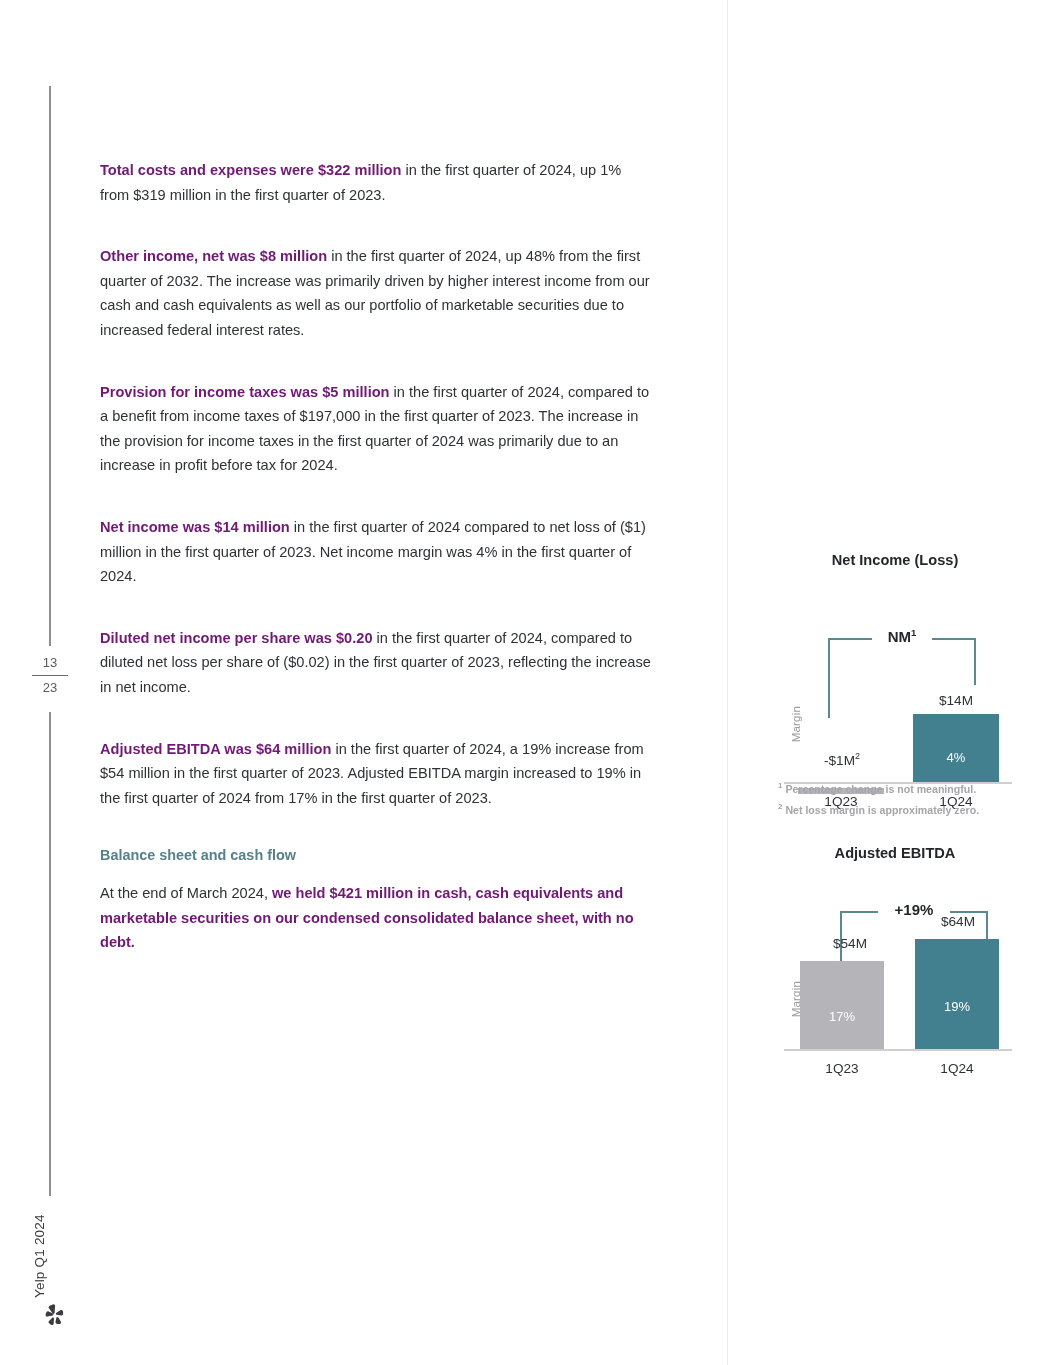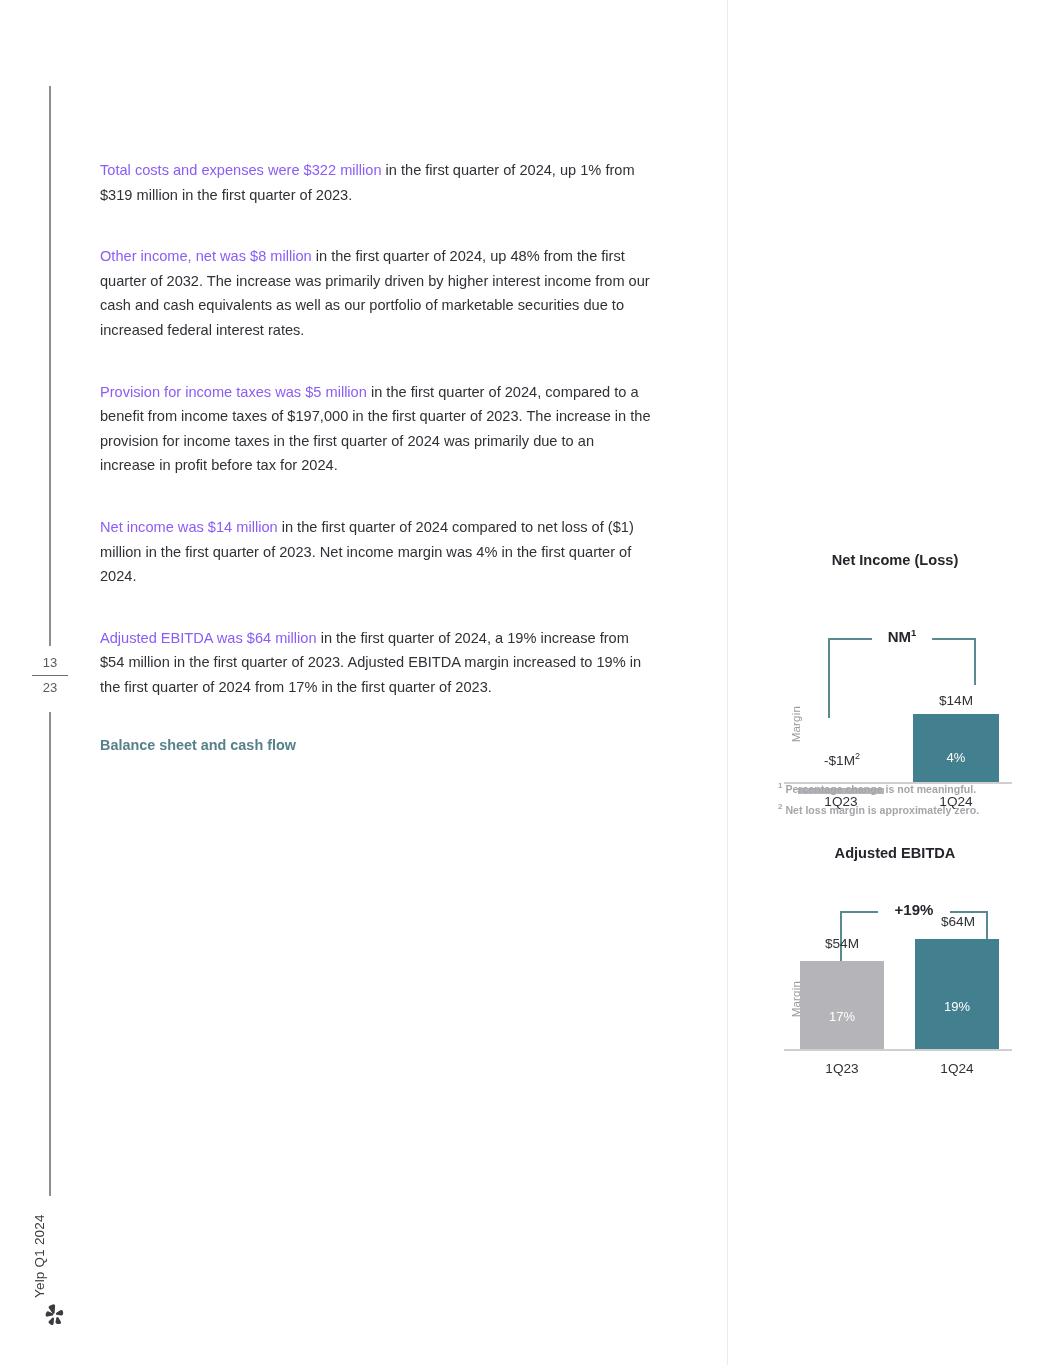--- a/index.html
+++ b/index.html
@@ -86,21 +86,21 @@
     width: 552px;
   }
   .copy p {
     font-size: 14.6px;
     line-height: 24.6px;
     color: #2f3136;
     margin-bottom: 37px;
     text-align: left;
   }
   .copy p:last-child { margin-bottom: 0; }
-  .copy b { font-weight: 400; color: #8b5cf6; }
+  .copy b { font-weight: 700; color: #701a75; }
 
   .section-head {
     font-size: 14.4px;
     font-weight: 700;
     color: #56818a;
     margin-bottom: 18px;
     margin-top: 4px;
   }
   .copy p.tight { margin-bottom: 10px; }
 
@@ -241,27 +241,33 @@
     </p>
 
     <p>
       <b>Provision for income taxes was $5 million</b><span> in the first quarter of 2024, compared to a benefit from income taxes of $197,000 in the first quarter of 2023. The increase in the provision for income taxes in the first quarter of 2024 was primarily due to an increase in profit before tax for 2024.</span>
     </p>
 
     <p>
       <b>Net income was $14 million</b><span> in the first quarter of 2024 compared to net loss of ($1) million in the first quarter of 2023. Net income margin was 4% in the first quarter of 2024.</span>
     </p>
 
+    <p>
+      <b>Diluted net income per share was $0.20</b><span> in the first quarter of 2024, compared to diluted net loss per share of ($0.02) in the first quarter of 2023, reflecting the increase in net income.</span>
+    </p>
 
     <p>
       <b>Adjusted EBITDA was $64 million</b><span> in the first quarter of 2024, a 19% increase from $54 million in the first quarter of 2023. Adjusted EBITDA margin increased to 19% in the first quarter of 2024 from 17% in the first quarter of 2023.</span>
     </p>
 
     <div class="section-head">Balance sheet and cash flow</div>
 
+    <p class="tight">
+      <span>At the end of March 2024, </span><b>we held $421 million in cash, cash equivalents and marketable securities on our condensed consolidated balance sheet, with no debt.</b>
+    </p>
 
   </div>
 
   <div class="chart-block" style="left:770px; top:552px; width:250px; height:265px;">
 
     <div class="chart-title">Net Income (Loss)</div>
 
     <div class="plot" style="height:200px; margin-top:18px;">
 
       <div class="bracket" style="left:58px; top:52px; width:148px;">
@@ -324,21 +330,21 @@
         </div>
       </div>
 
       <div class="margin-label" style="left:20px; top:100px;">Margin</div>
 
       <div class="axis-line" style="top:168px; left:14px; width:228px;"></div>
 
       <div class="bar" style="left:30px; width:84px; height:88px; bottom:2px; background:#b5b5b9;">
         <div class="inbar-label" style="top:48px;">17%</div>
       </div>
-      <div class="bar-value" style="left:22px; top:55px; width:100px;">
+      <div class="bar-value" style="left:30px; top:55px; width:100px;">
         <span>$54M</span>
       </div>
 
       <div class="bar" style="left:145px; width:84px; height:110px; bottom:2px; background:#43808f;padding-left:24px;">
         <div class="inbar-label" style="top:60px;">19%</div>
       </div>
       <div class="bar-value" style="left:138px; top:33px; width:100px;">
         <span>$64M</span>
       </div>
 

